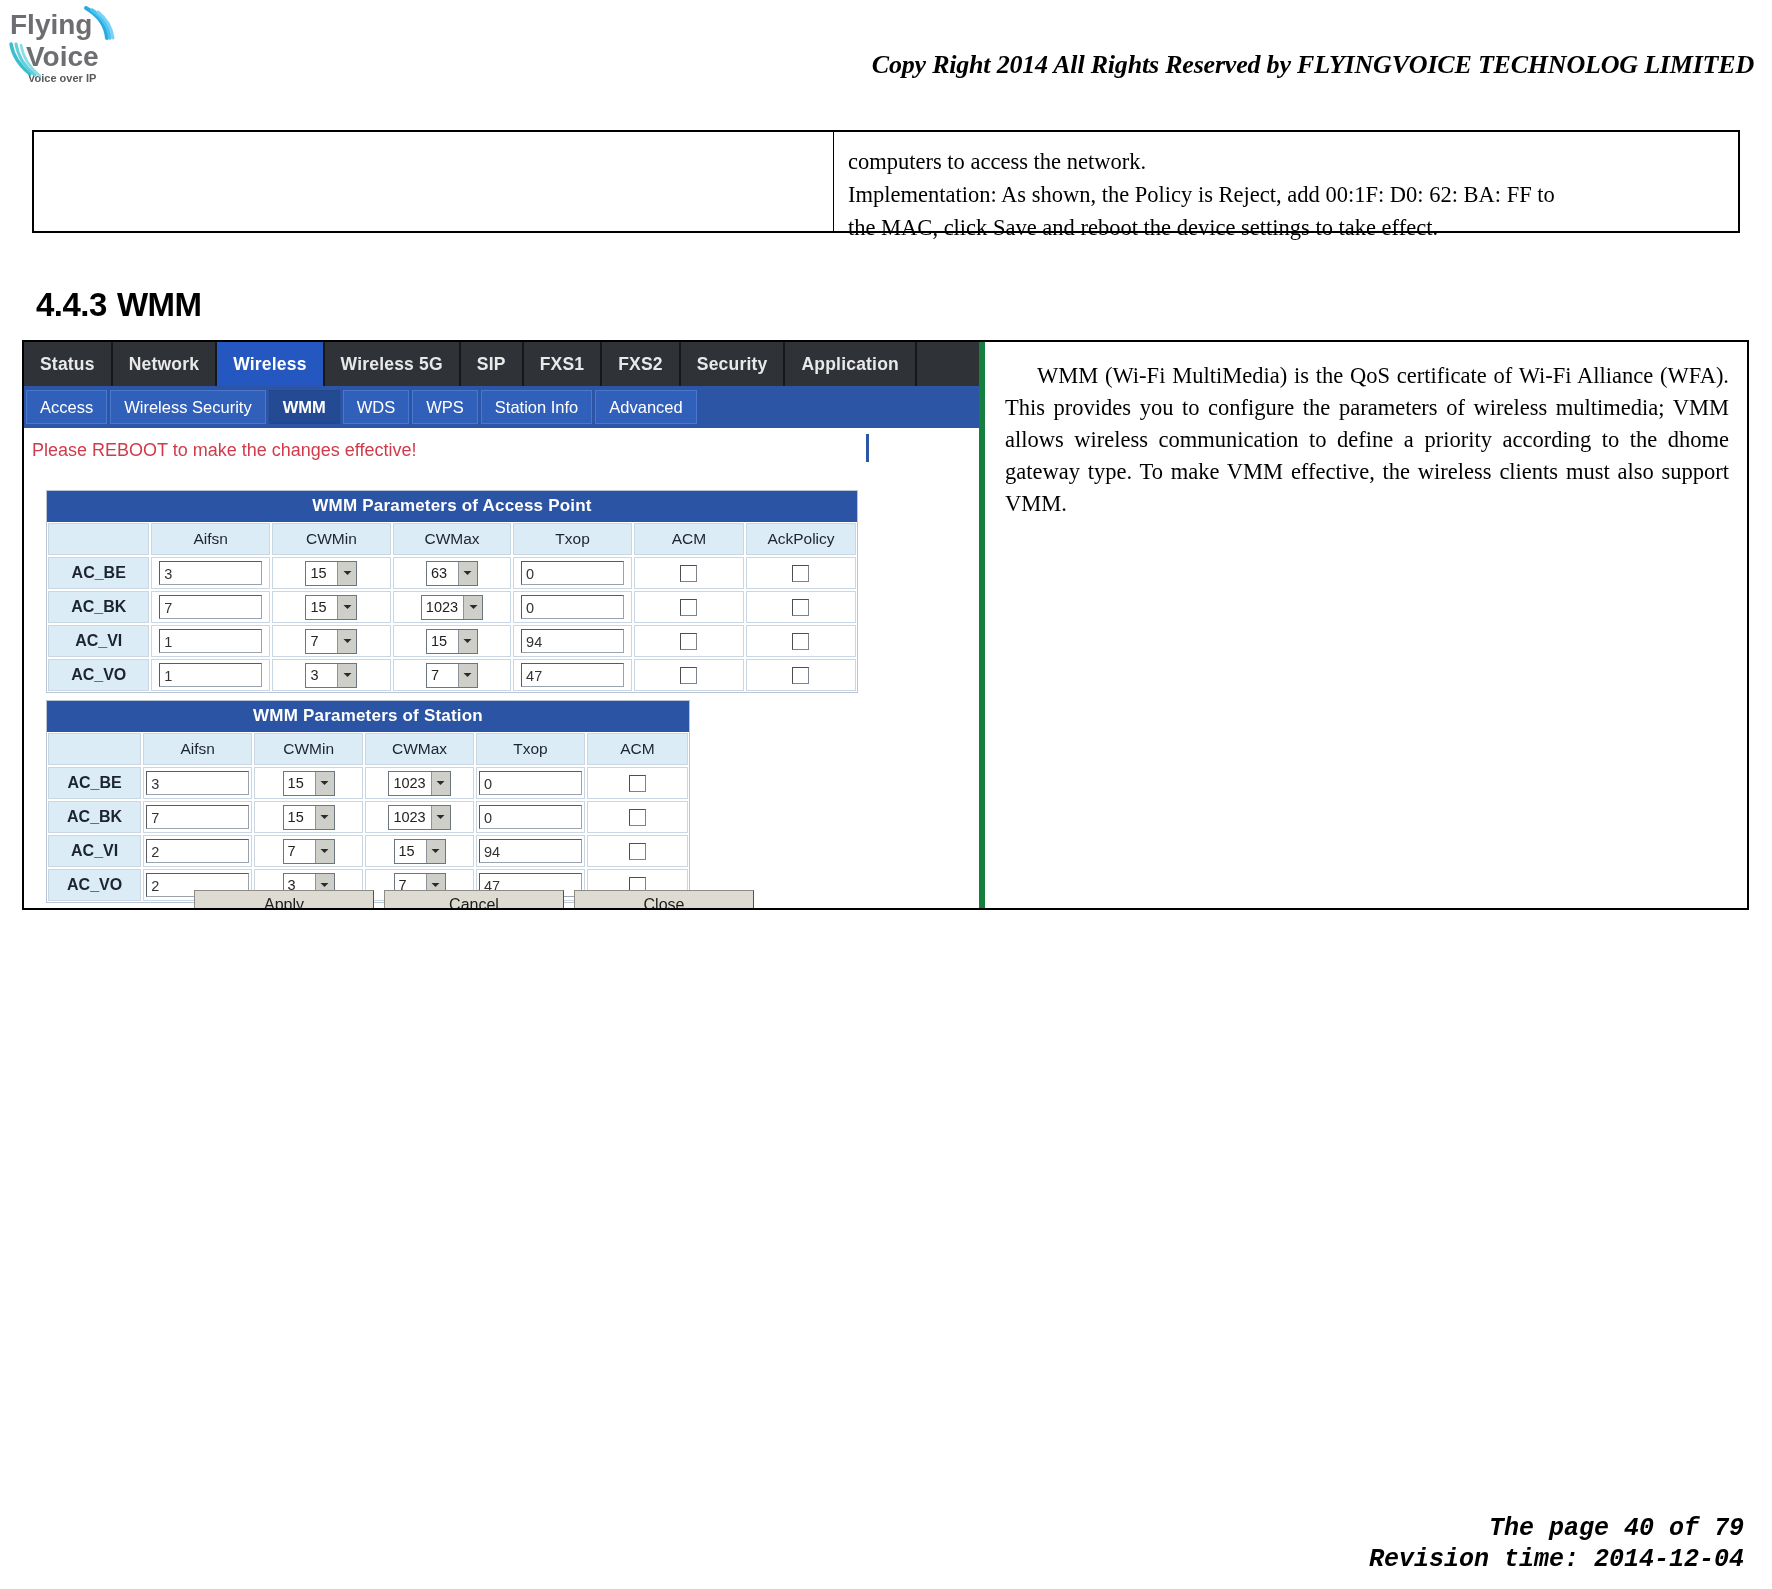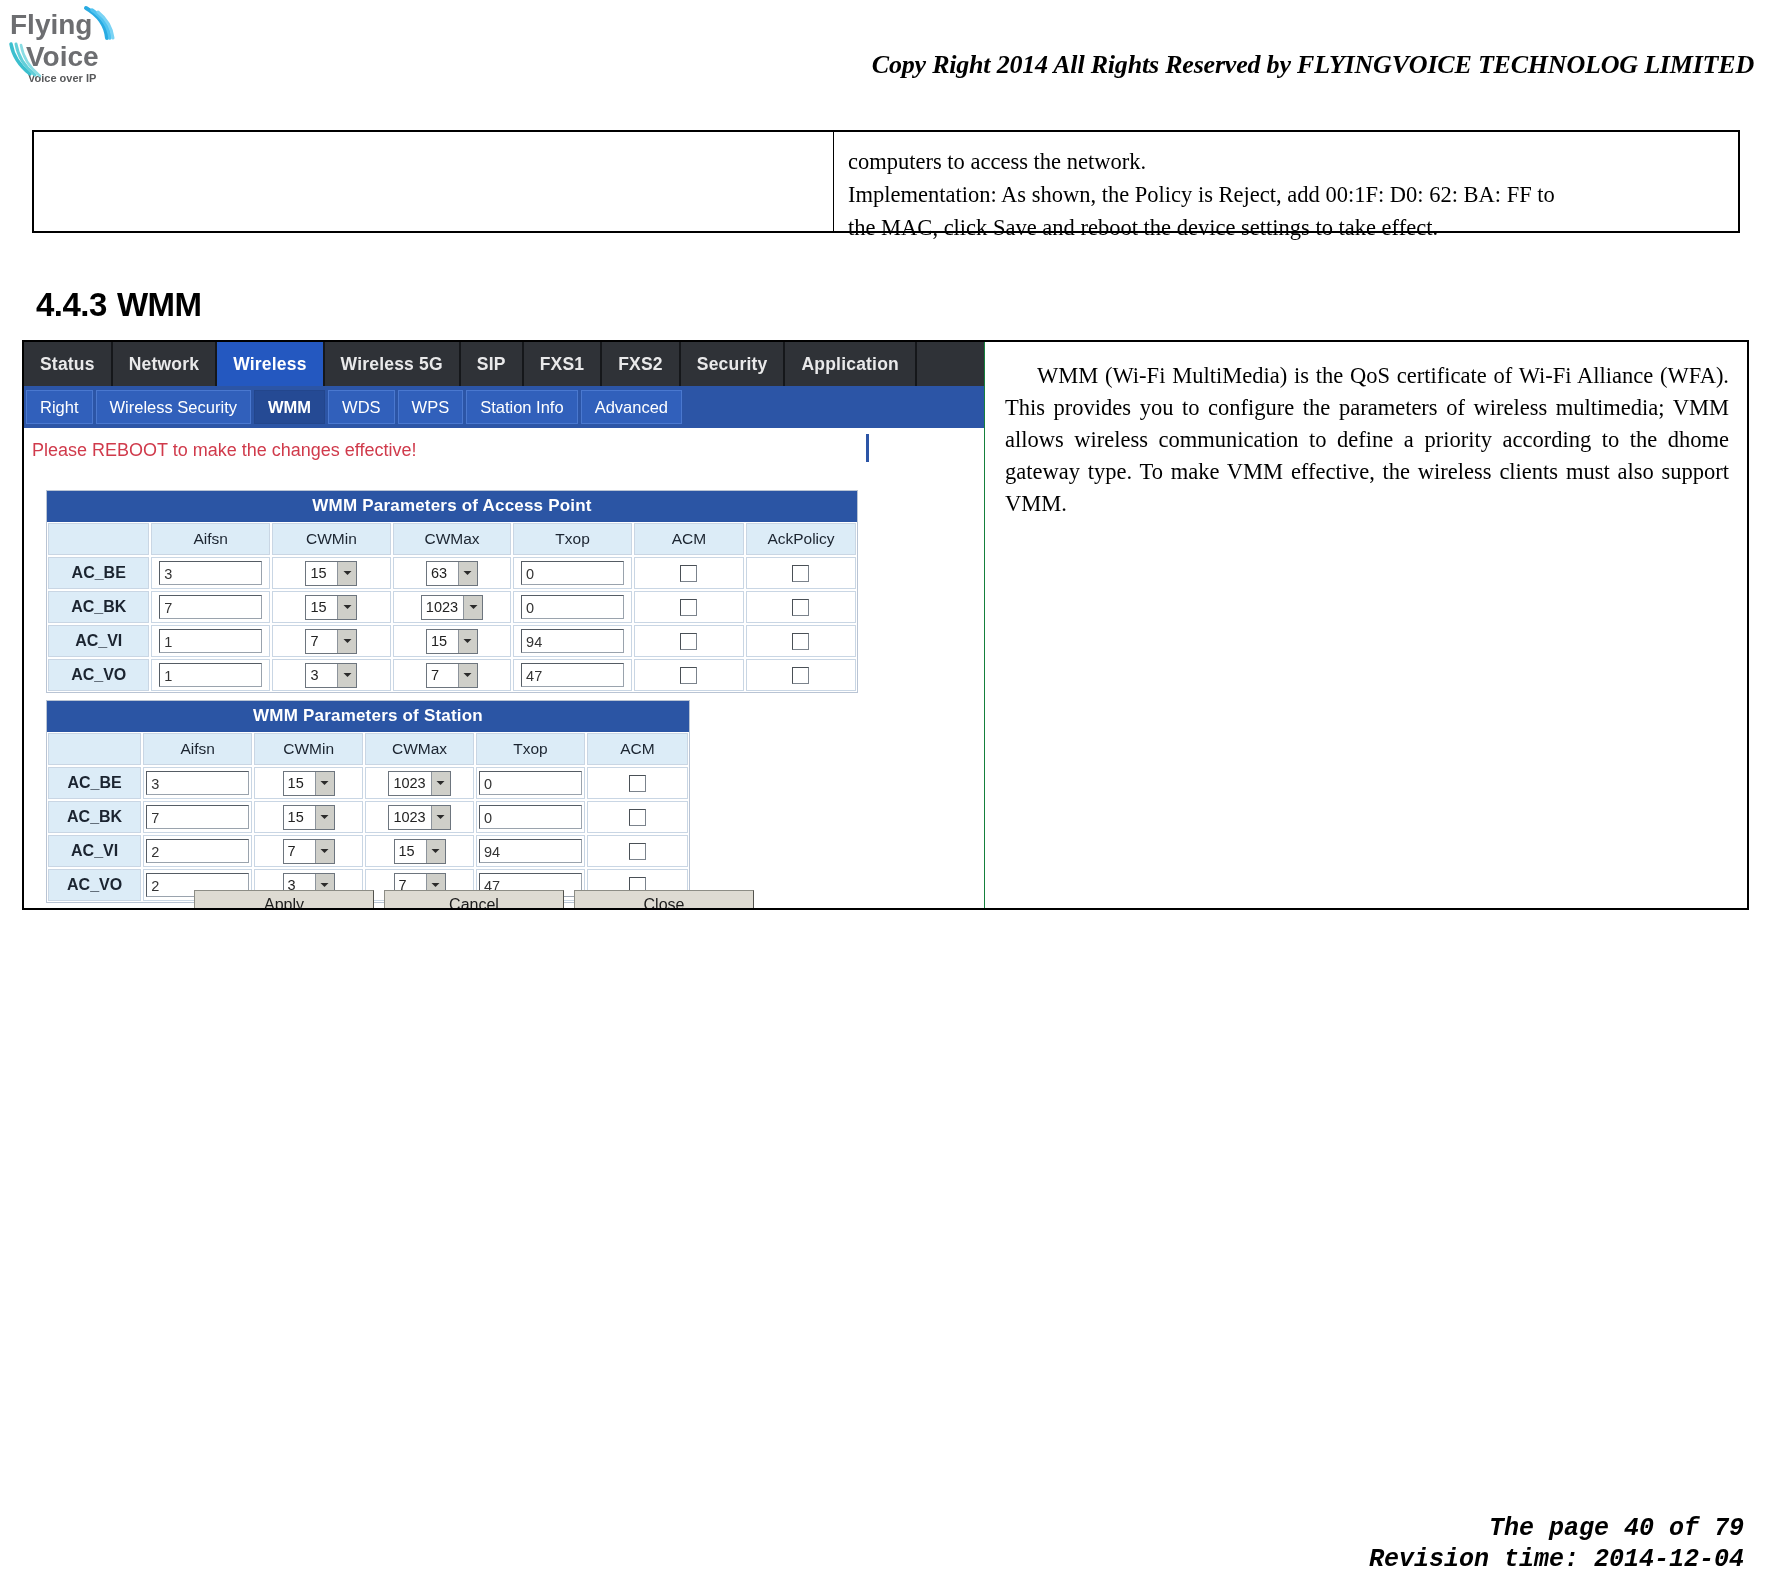--- a/index.html
+++ b/index.html
@@ -106,21 +106,21 @@
     left: 22px;
     top: 340px;
     width: 1727px;
     height: 570px;
     border: 2px solid #000;
     box-sizing: border-box;
     display: flex;
   }
   .main-left {
     width: 961px;
-    border-right: 1px solid #15803d;
+    border-right: 6px solid #15803d;
     box-sizing: border-box;
     position: relative;
     overflow: hidden;
     background: #fff;
   }
   .main-right {
     flex: 1;
     box-sizing: border-box;
     padding: 18px 18px 0 20px;
   }
@@ -416,21 +416,21 @@
           <div class="t active">Wireless</div>
           <div class="t">Wireless 5G</div>
           <div class="t">SIP</div>
           <div class="t">FXS1</div>
           <div class="t">FXS2</div>
           <div class="t">Security</div>
           <div class="t">Application</div>
         </div>
 
       <div class="nav-sub" id="nav-sub">
-          <div class="t">Right</div>
+          <div class="t">Access</div>
           <div class="t">Wireless Security</div>
           <div class="t active">WMM</div>
           <div class="t">WDS</div>
           <div class="t">WPS</div>
           <div class="t">Station Info</div>
           <div class="t">Advanced</div>
         </div>
 
       <div class="reboot-note">Please REBOOT to make the changes effective!</div>
       <div class="caret"></div>

